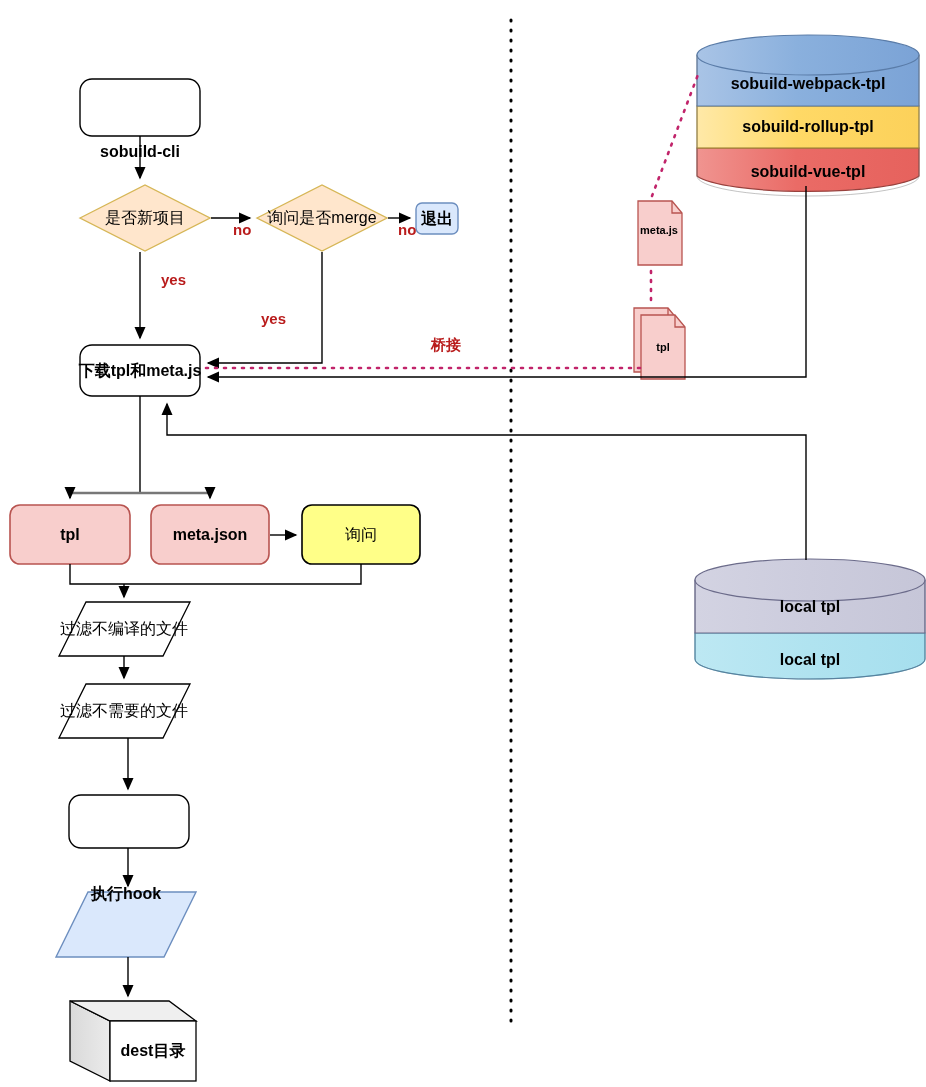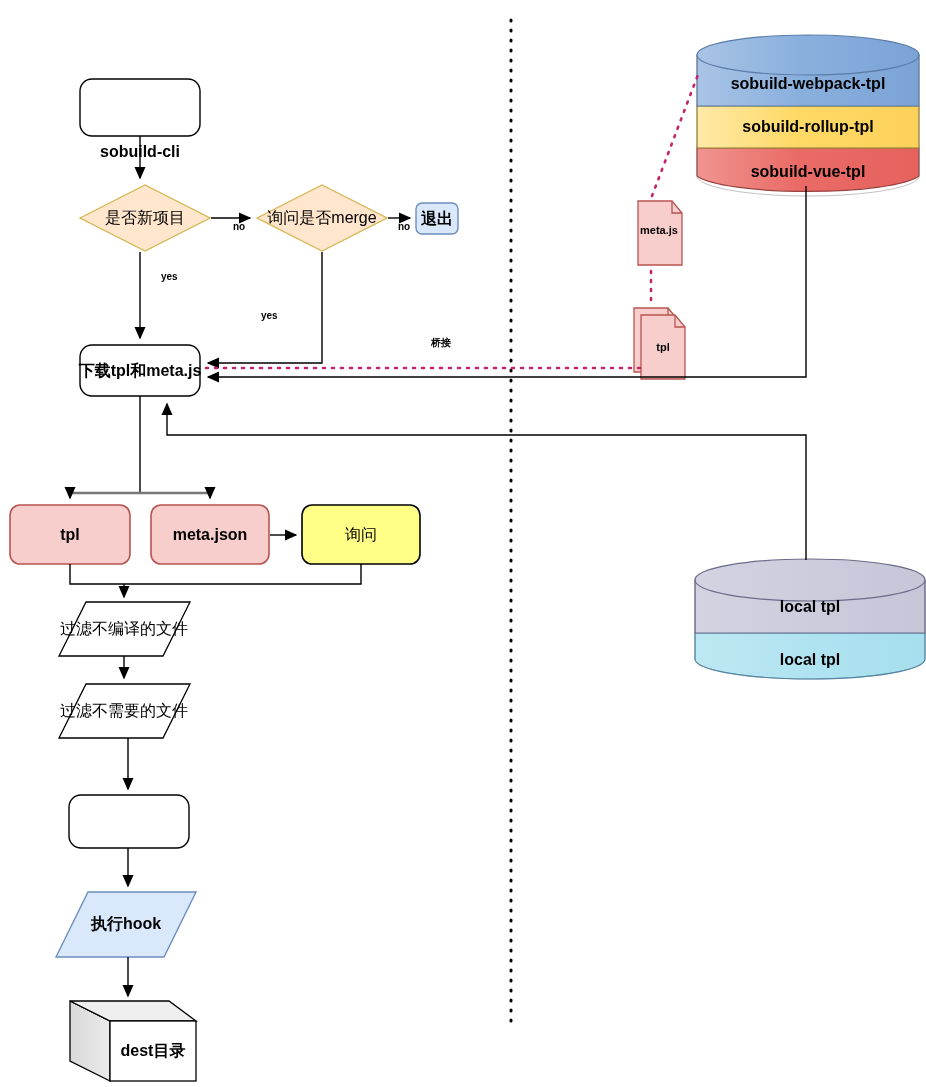--- a/index.html
+++ b/index.html
@@ -32,22 +32,22 @@
     text-align: center;
     font-weight: bold;
     font-size: 16px;
     color: #000000;
     pointer-events: none;
     line-height: 1.2;
   }
   .edge-label {
     position: absolute;
     font-weight: bold;
-    font-size: 10px;
-    color: #000000;
+    font-size: 15px;
+    color: #b91c1c;
     white-space: nowrap;
     padding-left: 13px;
   }
   .edge-label.cn {
     font-weight: bold;
   }
   .hitbox {
     position: absolute;
   }
 </style>
@@ -309,21 +309,21 @@
 
   <div class="node-label" style="left:151px; top:505px; width:118px; height:59px;">meta.json</div>
 
   <div class="node-label" style="left:302px; top:505px; width:118px; height:59px; font-weight:normal;text-align:right;">询问</div>
 
   <div class="node-label" style="left:60px; top:615px; width:128px; height:28px; font-weight:normal;">过滤不编译的文件</div>
 
   <div class="node-label" style="left:60px; top:697px; width:128px; height:28px; font-weight:normal;">过滤不需要的文件</div>
 
 
-  <div class="node-label" style="left:70px; top:910px; width:112px; height:28px;">执行hook</div>
+  <div class="node-label" style="left:70px; top:880px; width:112px; height:28px;">执行hook</div>
 
   <div class="node-label" style="left:110px; top:1021px; width:86px; height:60px;">dest目录</div>
 
   <div class="node-label" style="left:697px; top:70px; width:222px; height:28px;">sobuild-webpack-tpl</div>
 
   <div class="node-label" style="left:697px; top:158px; width:222px; height:28px;">sobuild-vue-tpl</div>
 
   <div class="node-label" style="left:697px; top:113px; width:222px; height:28px;">sobuild-rollup-tpl</div>
 
   <div class="node-label" style="left:695px; top:593px; width:230px; height:28px;">local tpl</div>

